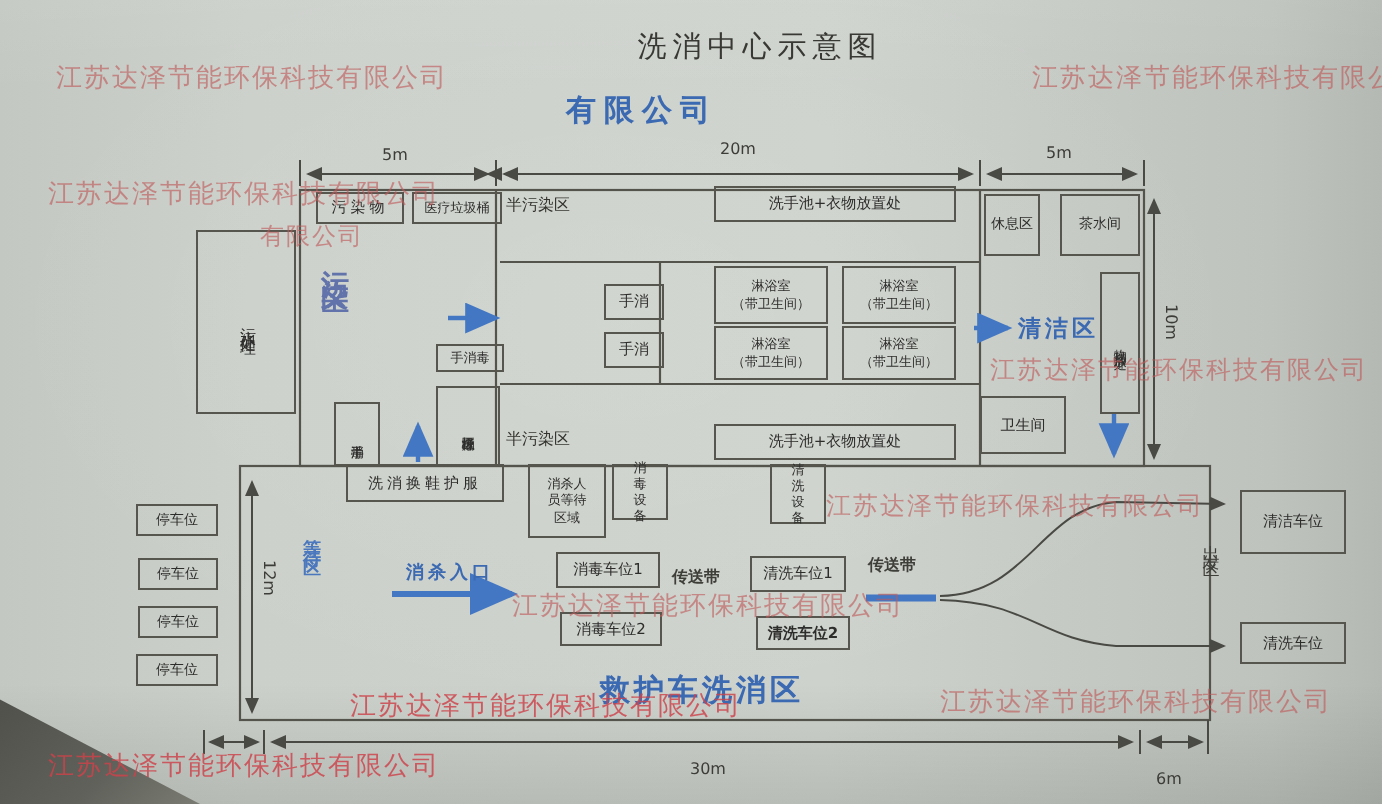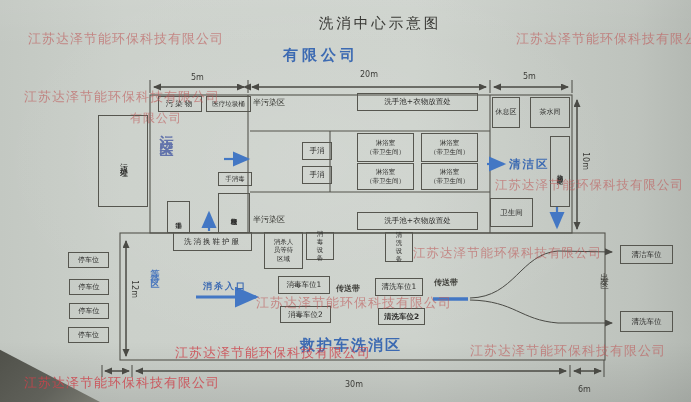--- a/index.html
+++ b/index.html
@@ -163,21 +163,21 @@
 
 <div class="box" style="left:68px;top:252px;width:41px;height:16px;font-size:7px;">停车位</div>
 <div class="box" style="left:69px;top:279px;width:40px;height:16px;font-size:7px;">停车位</div>
 <div class="box" style="left:69px;top:303px;width:40px;height:16px;font-size:7px;">停车位</div>
 <div class="box" style="left:68px;top:327px;width:41px;height:16px;font-size:7px;">停车位</div>
 
 <div class="box" style="left:278px;top:276px;width:52px;height:18px;">消毒车位1</div>
 <div class="box" style="left:280px;top:306px;width:51px;height:17px;">消毒车位2</div>
 <div class="box" style="left:375px;top:278px;width:48px;height:18px;">清洗车位1</div>
 <div class="box" style="left:378px;top:308px;width:47px;height:17px;font-weight:bold;">清洗车位2</div>
-<div class="box" style="left:620px;top:245px;width:53px;height:19px;">清洁车位</div>
+<div class="box" style="left:620px;top:245px;width:53px;height:32px;">清洁车位</div>
 <div class="box" style="left:620px;top:311px;width:53px;height:21px;">清洗车位</div>
 
 <div id="wedge"></div>
 
 <div class="wm" style="left:28px;top:30px;">江苏达泽节能环保科技有限公司</div>
 <div class="wm" style="left:516px;top:30px;">江苏达泽节能环保科技有限公司</div>
 <div class="wm" style="left:24px;top:88px;">江苏达泽节能环保科技有限公司</div>
 <div class="wm" style="left:130px;top:110px;font-size:12px;">有限公司</div>
 <div class="wm" style="left:495px;top:177px;font-size:12.5px;">江苏达泽节能环保科技有限公司</div>
 <div class="wm" style="left:413px;top:245px;font-size:12.5px;">江苏达泽节能环保科技有限公司</div>

